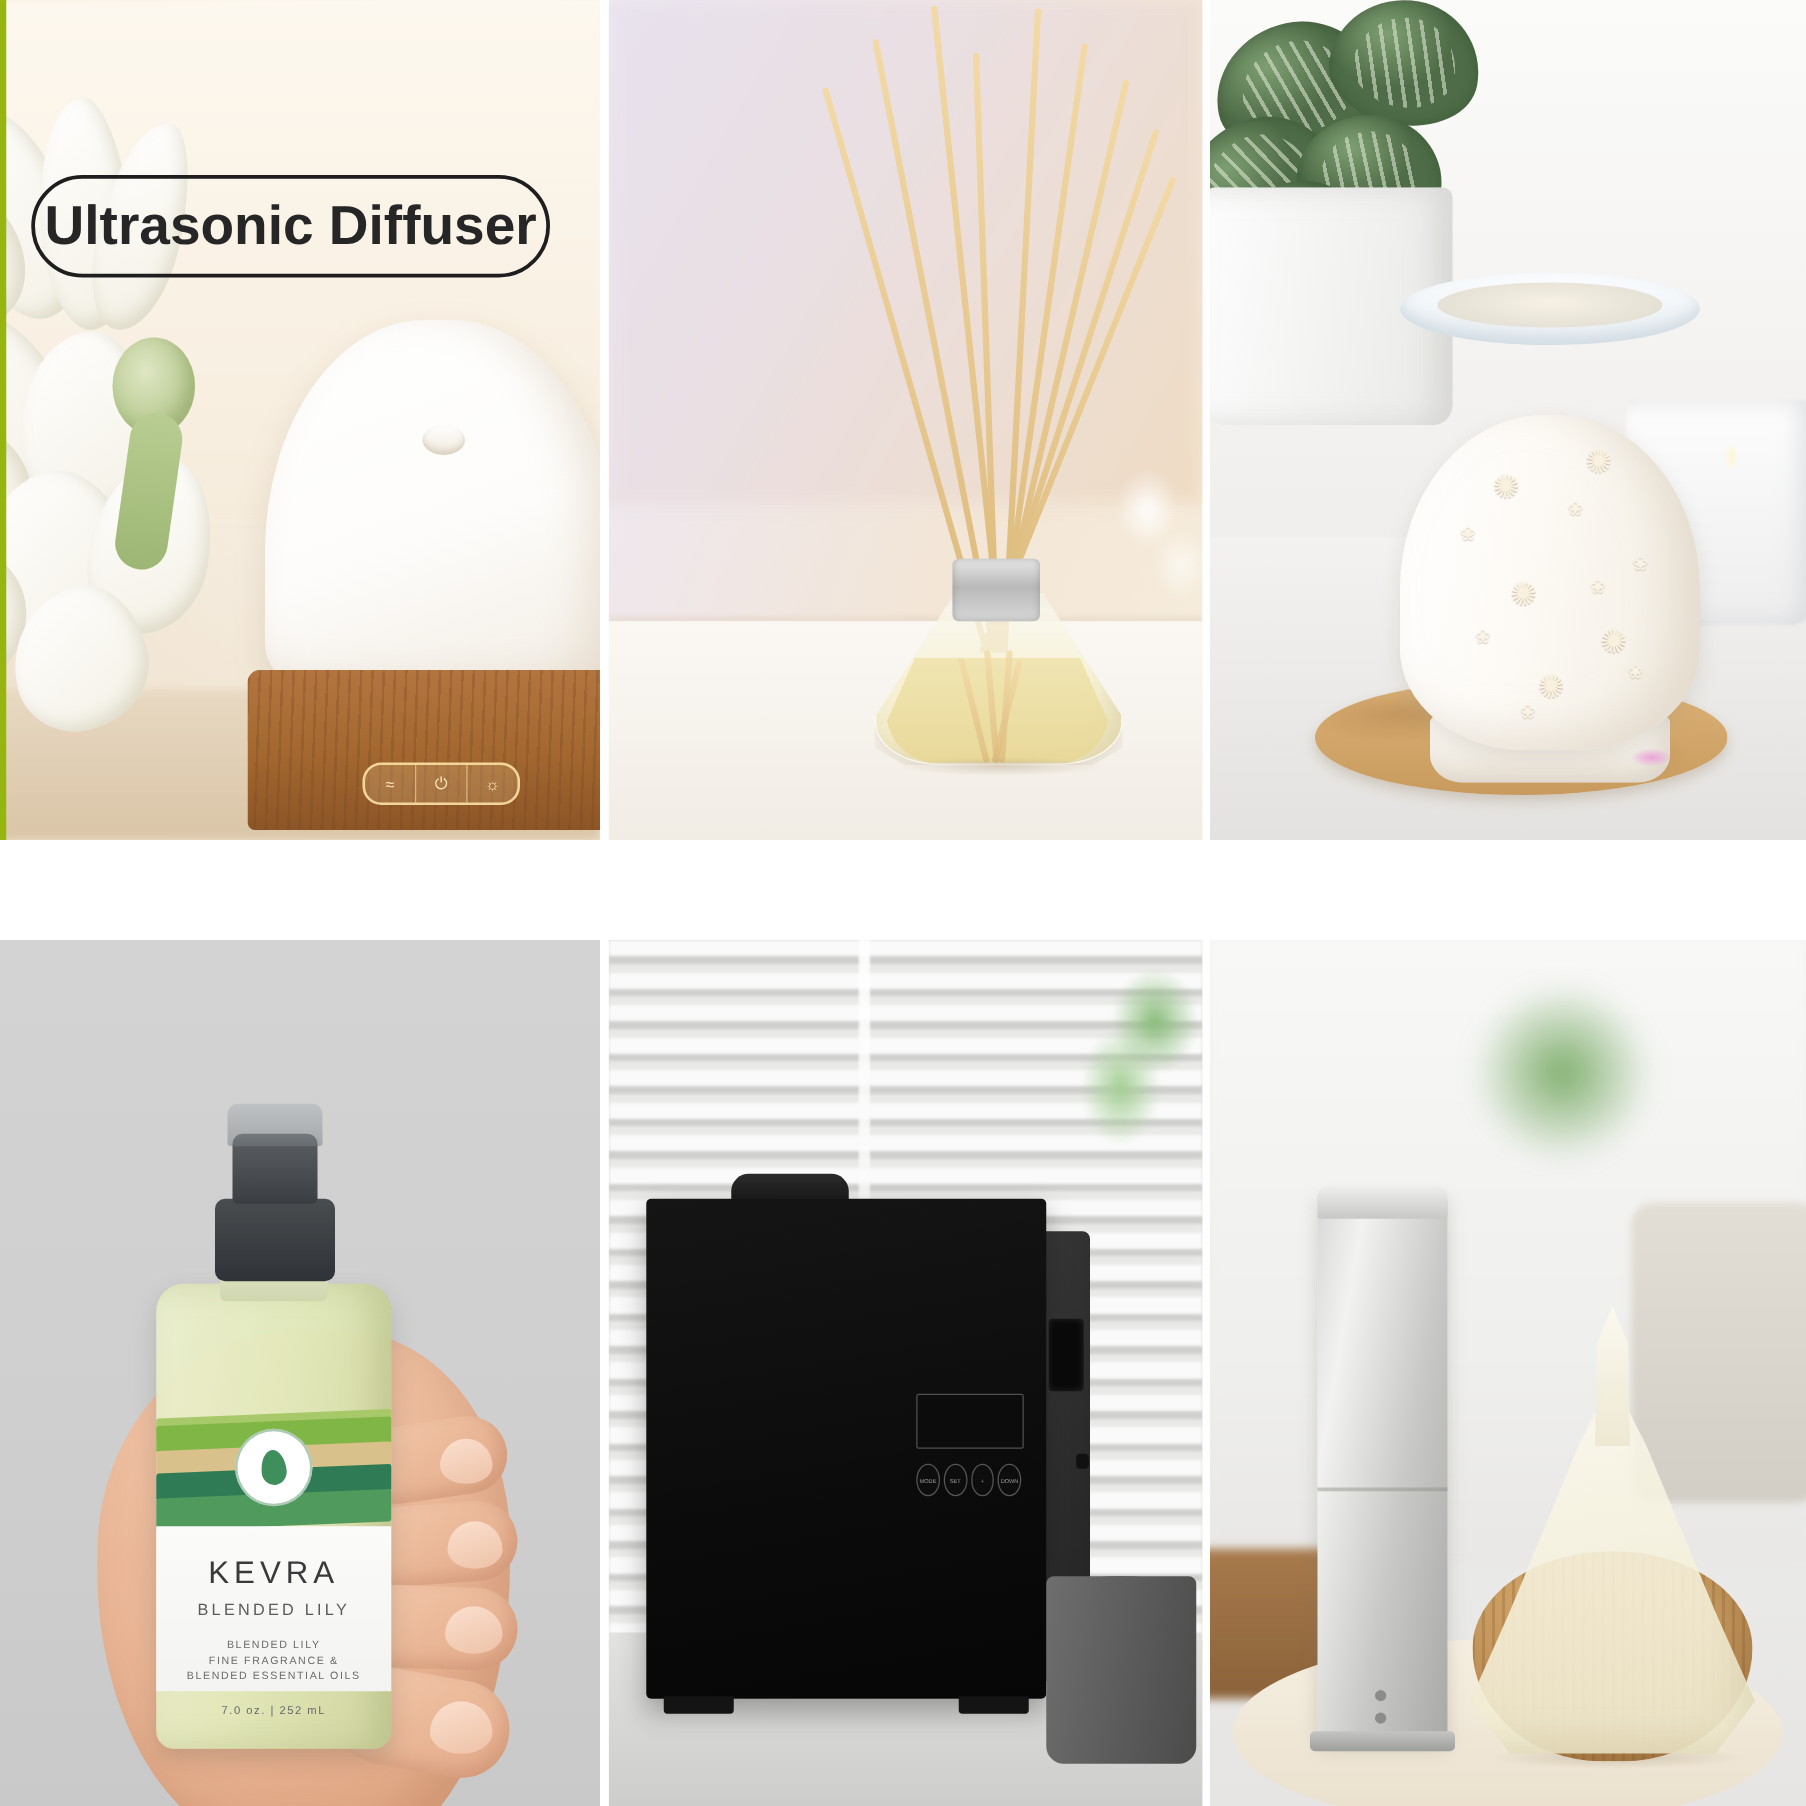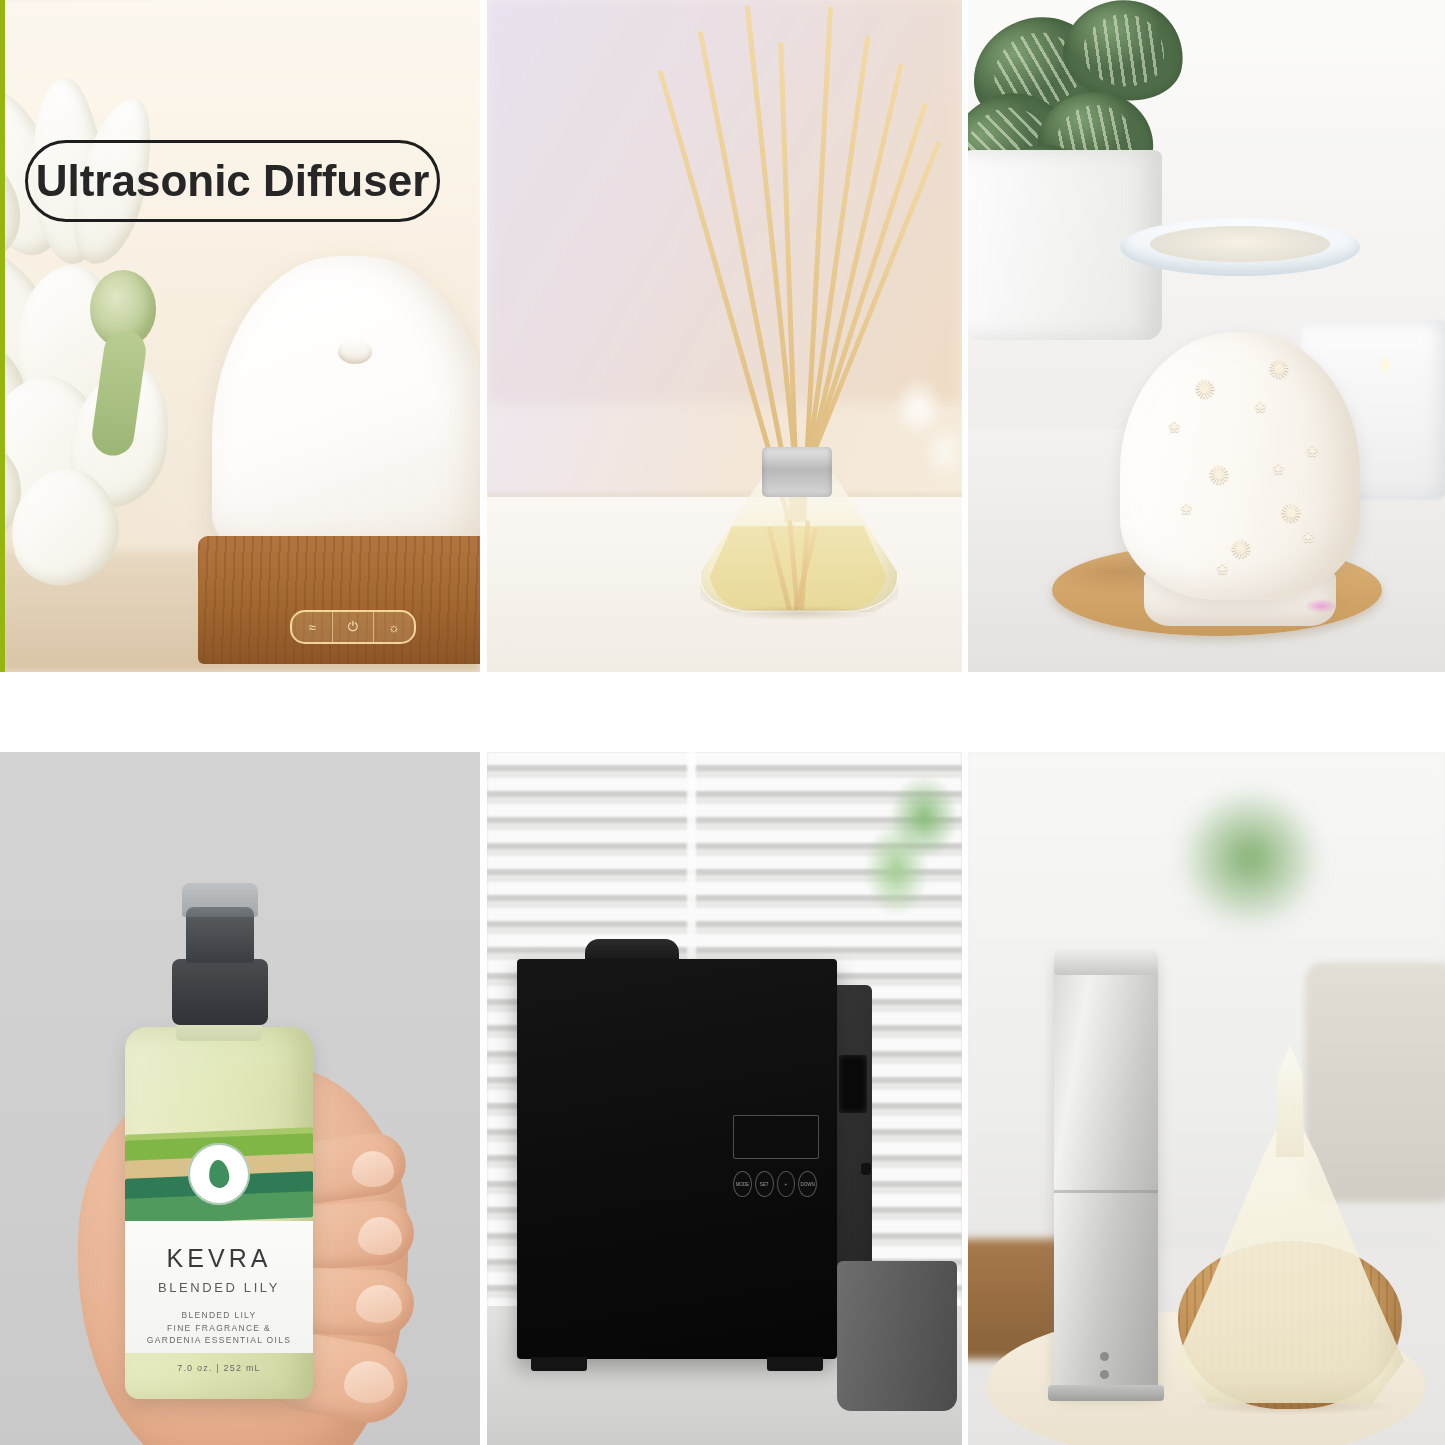--- a/index.html
+++ b/index.html
@@ -439,21 +439,21 @@
       <div class="labelwhite"></div>
       <div class="logo-badge">
         <div class="logo-leaf"></div>
       </div>
 
       <div class="lbl-brand">KEVRA</div>
       <div class="lbl-scent">BLENDED LILY</div>
       <div class="lbl-desc">
         <div>BLENDED LILY</div>
         <div>FINE FRAGRANCE &amp;</div>
-        <div>GARDENIA ESSENTIAL OILS</div>
+        <div>BLENDED ESSENTIAL OILS</div>
       </div>
       <div class="lbl-size">7.0 oz. | 252 mL</div>
     </div>
 
   </div>
 
   <div class="panel p-bm">
     <div class="photo">
       <div class="hv-bg"></div>
       <div class="blinds"></div>

